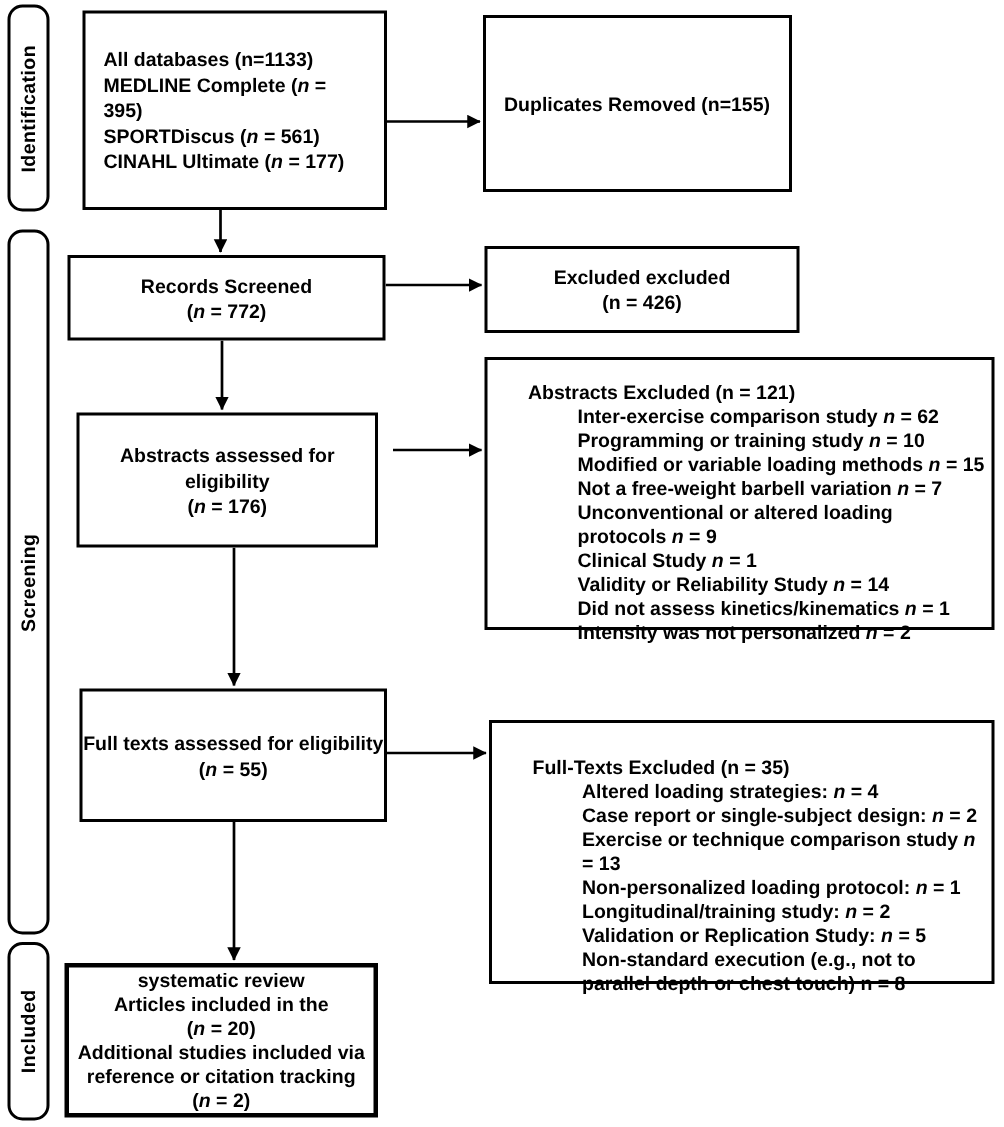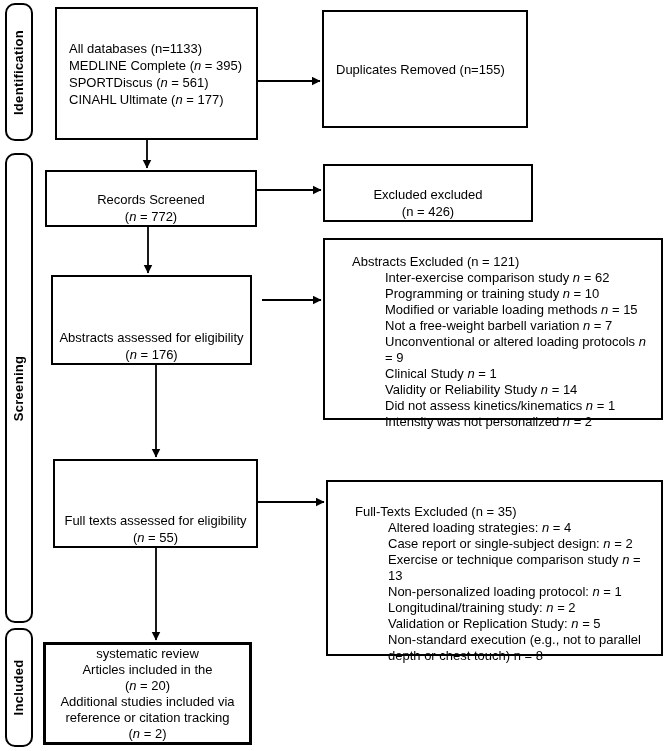--- a/index.html
+++ b/index.html
@@ -3,23 +3,23 @@
 <meta charset="utf-8">
 <style>
   html, body { margin:0; padding:0; background:#ffffff; }
   .canvas {
     position:relative; width:669px; height:751px; background:#ffffff;
     font-family:"Liberation Sans", sans-serif; color:#000; font-size:13px;
     overflow:hidden;
   }
   .arrows { position:absolute; left:0; top:0; width:669px; height:751px; pointer-events:none; }
   .box {
-    position:absolute; background:#fff; border:2px solid #000; box-sizing:border-box;
+    position:absolute; background:#fff; border:2px solid #000; box-sizing:border-box;font-weight:bold;
   }
-  .centerbox { display:flex; flex-direction:column; justify-content:flex-end; text-align:center; line-height:17px; }
+  .centerbox { display:flex; flex-direction:column; justify-content:center; text-align:center; line-height:17px; }
   .leftbox   { display:flex; flex-direction:column; justify-content:center; text-align:left; padding:0 12px; line-height:17px; }
   .exclbox   { line-height:16px; }
   .excl-header { padding-left:27px; }
   .excl-item { padding-left:60px; padding-right:4px; }
   .stage {
     position:absolute; border:2px solid #000; border-radius:10px; box-sizing:border-box;
     background:#fff; display:flex; align-items:center; justify-content:center;
   }
   .vtext { transform:rotate(-90deg); white-space:nowrap; font-weight:bold; font-size:13px; letter-spacing:0.3px; }
 

